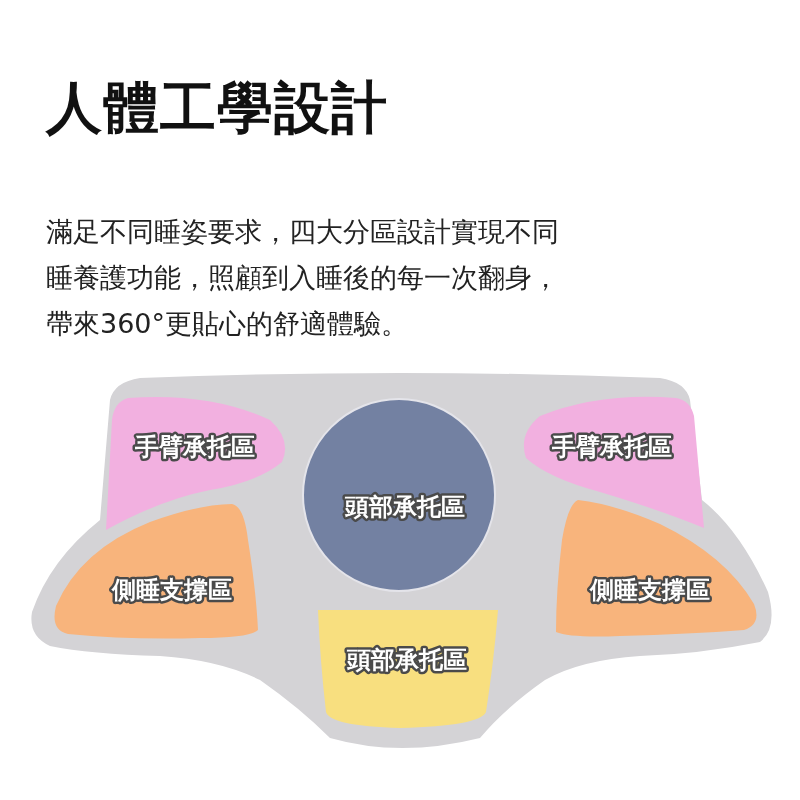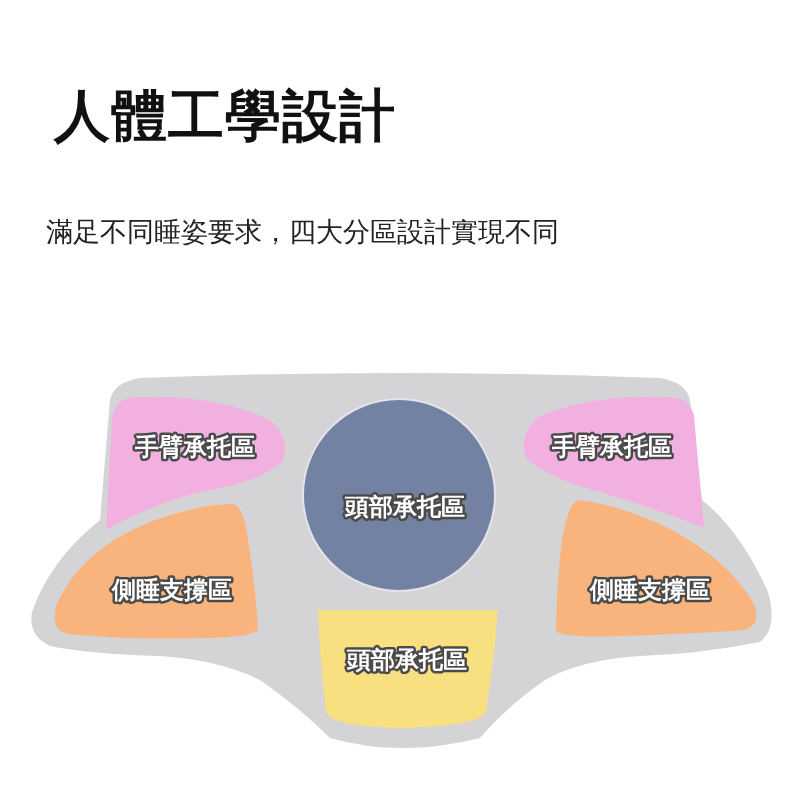--- a/index.html
+++ b/index.html
@@ -1,29 +1,31 @@
 <!DOCTYPE html>
 <html><head>
 <meta charset="utf-8">
 <style>
   html, body { margin: 0; padding: 0; background: #ffffff; }
   body { width: 800px; height: 800px; position: relative; overflow: hidden; font-family: "DejaVu Sans", "Liberation Sans", sans-serif; }
-  .title { position: absolute; left: 46px; top: 72px; font-size: 56px; font-weight: bold; color: #111111; letter-spacing: 1px; margin: 8px; line-height: 72px; }
+  .title { position: absolute; left: 46px; top: 72px; font-size: 56px; font-weight: bold; color: #111111; letter-spacing: 1px; margin: 0; line-height: 72px; }
   .desc { position: absolute; left: 46px; top: 162px; width: 700px; font-size: 27px; color: #222222; line-height: 46px; margin-top: 47px; }
   .desc-line { display: block; white-space: nowrap; }
   .diagram { position: absolute; left: 0; top: 0; width: 800px; height: 800px; }
   .zone-label { font-family: "DejaVu Sans", "Liberation Sans", sans-serif; font-size: 24px; font-weight: bold; fill: #ffffff; stroke: #4a4a4a; stroke-width: 5px; paint-order: stroke; stroke-linejoin: round; }
 </style>
 </head>
 <body>
 
 <h1 class="title">人體工學設計</h1>
 
 <div class="desc">
   <span class="desc-line">滿足不同睡姿要求，四大分區設計實現不同</span>
+  <span class="desc-line">睡養護功能，照顧到入睡後的每一次翻身，</span>
+  <span class="desc-line">帶來360°更貼心的舒適體驗。</span>
 </div>
 
 <svg class="diagram" viewBox="0 0 800 800" xmlns="http://www.w3.org/2000/svg">
 
   <path fill="#d4d3d6" d="M140 378
        Q400 368 660 378
        Q686 382 690 400
        L702 500
        Q740 530 768 592
        Q778 628 760 642

